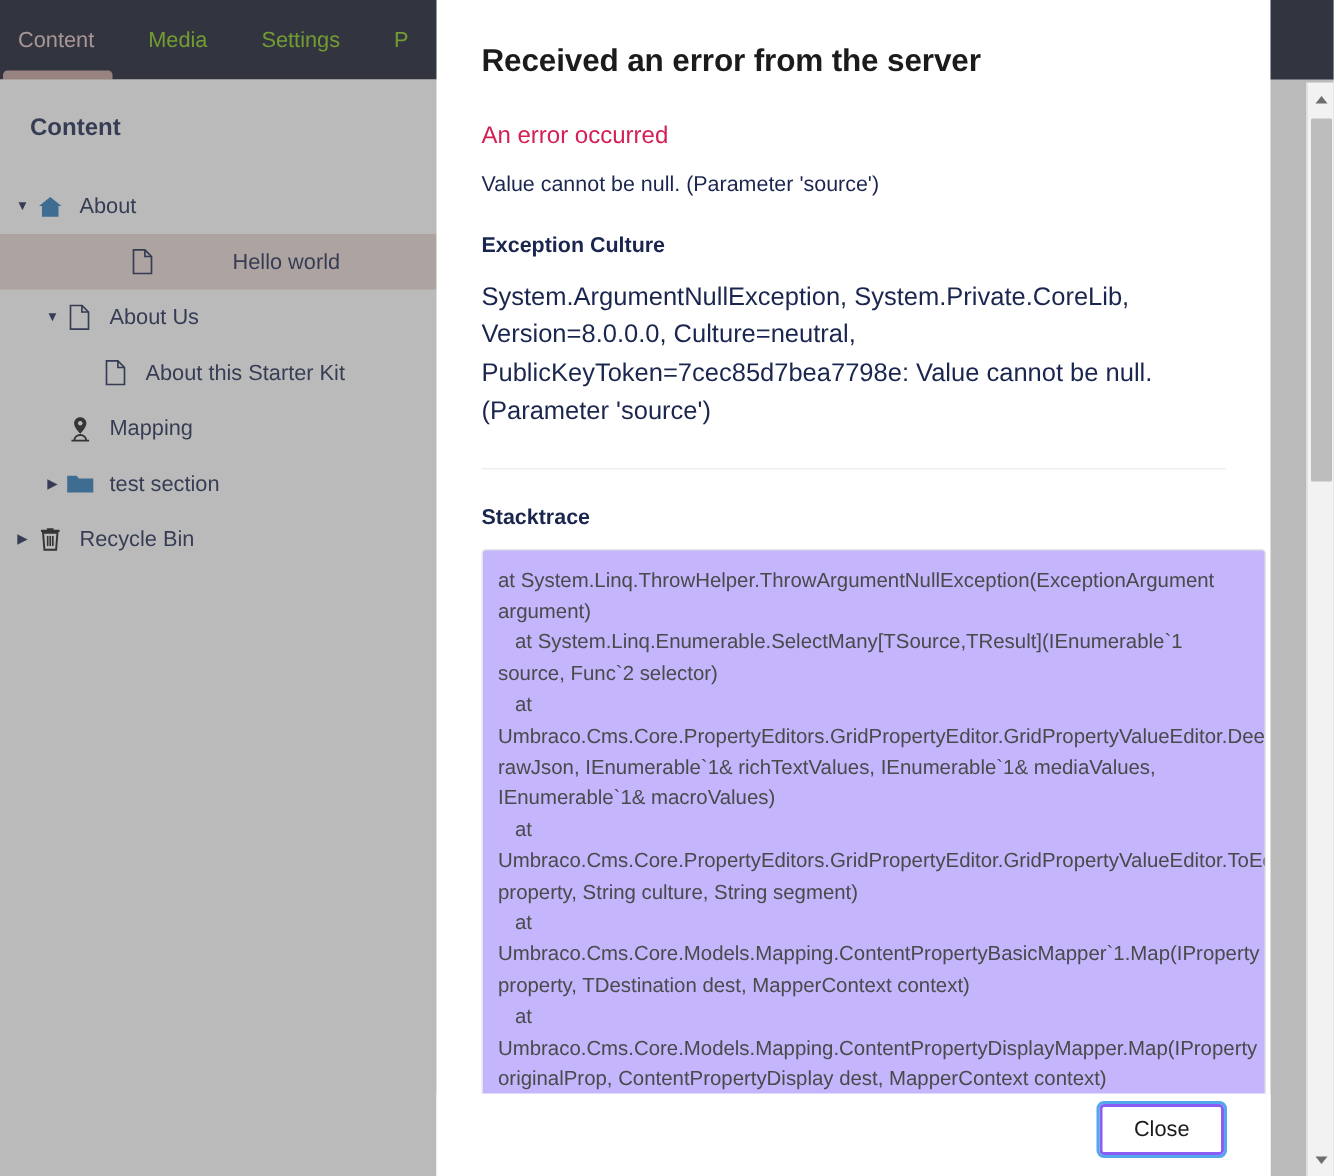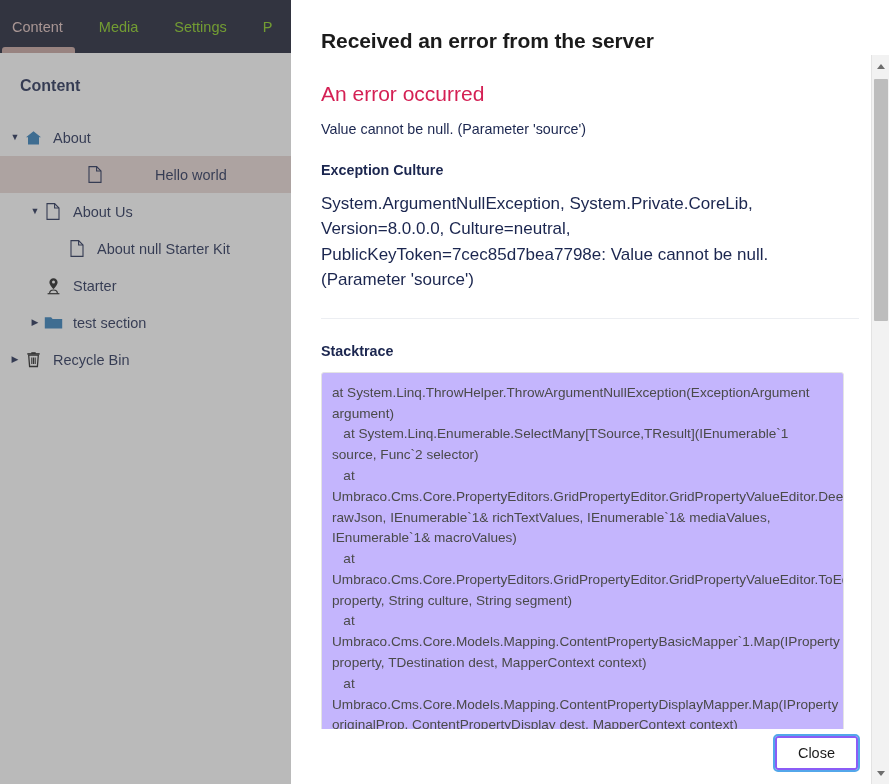--- a/index.html
+++ b/index.html
@@ -82,39 +82,39 @@
   
   #dim-overlay {
     position: absolute; inset: 0;
     background: rgba(90,90,90,0.42);
   }
 
   
   #modal {
     position: absolute;
     top: 0; left: 291px;
-    width: 598px; height: 784px;
+    width: 556px; height: 784px;
     background: #ffffff;
     display: flex; flex-direction: column;
   }
   .modal-body {
     position: relative;
     flex: 1 1 auto;
     overflow: hidden;
     padding: 29px 30px 0 30px;
   }
   .modal-title {
     font-size: 21px;
     font-weight: bold;
     color: #1b1b1b;
     letter-spacing: -0.1px;
     margin: 0 0 29px 0;
   }
   .error-heading {
-    font-size: 21px;
+    font-size: 16px;
     color: #d42054;
     margin: 0 0 13px 0;
     font-weight: normal;
   }
   .error-message {
     font-size: 14.3px;
     color: #1b264f;
     margin: 0 0 22px 0;
     line-height: 1.45;
   }
@@ -262,34 +262,34 @@
       </div>
 
       <div class="tree-row" style="padding-left:52px;">
         <span class="caret blank">▼</span>
         <span class="tree-icon">
           <svg width="14" height="17" viewBox="0 0 14 17">
               <path d="M1 0.6h7.6L13 5v11.4H1z" fill="none" stroke="#1b264f" stroke-width="1.1"></path>
               <path d="M8.6 0.6V5H13" fill="none" stroke="#1b264f" stroke-width="1.1"></path>
             </svg>
         </span>
-        <span class="tree-label">About null Starter Kit</span>
+        <span class="tree-label">About this Starter Kit</span>
       </div>
 
       <div class="tree-row" style="padding-left:28px;">
         <span class="caret blank">▼</span>
         <span class="tree-icon">
           <svg width="17" height="18" viewBox="0 0 17 18">
               <path d="M8.5 1.2c-2.3 0-4.1 1.8-4.1 4 0 2.9 4.1 7 4.1 7s4.1-4.1 4.1-7c0-2.2-1.8-4-4.1-4z" fill="#1b1b1b"></path>
               <circle cx="8.5" cy="5.1" r="1.5" fill="#ffffff"></circle>
               <path d="M4.6 16.6c0-2.2 1.8-3.6 3.9-3.6s3.9 1.4 3.9 3.6" fill="none" stroke="#1b1b1b" stroke-width="1.2"></path>
               <path d="M2.6 16.7h11.8" stroke="#1b1b1b" stroke-width="1.2"></path>
             </svg>
         </span>
-        <span class="tree-label">Starter</span>
+        <span class="tree-label">Mapping</span>
       </div>
 
       <div class="tree-row" style="padding-left:28px;">
         <span class="caret">▶</span>
         <span class="tree-icon">
           <svg width="19" height="15" viewBox="0 0 19 15">
               <path d="M0.8 2.2h6.3l1.5 1.8h9.6v9.4H0.8z" fill="#2b7bb9"></path>
             </svg>
         </span>
         <span class="tree-label">test section</span>

